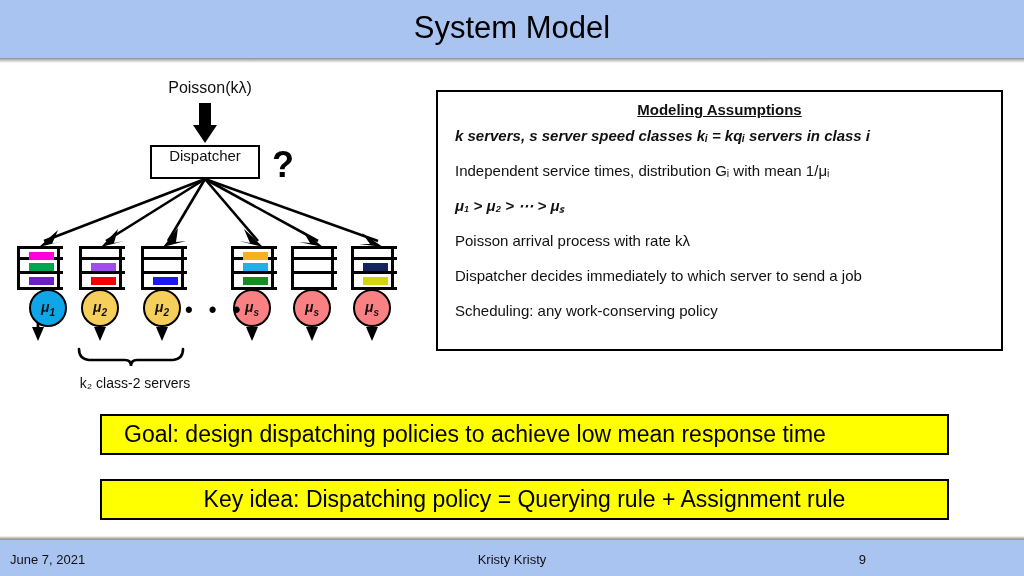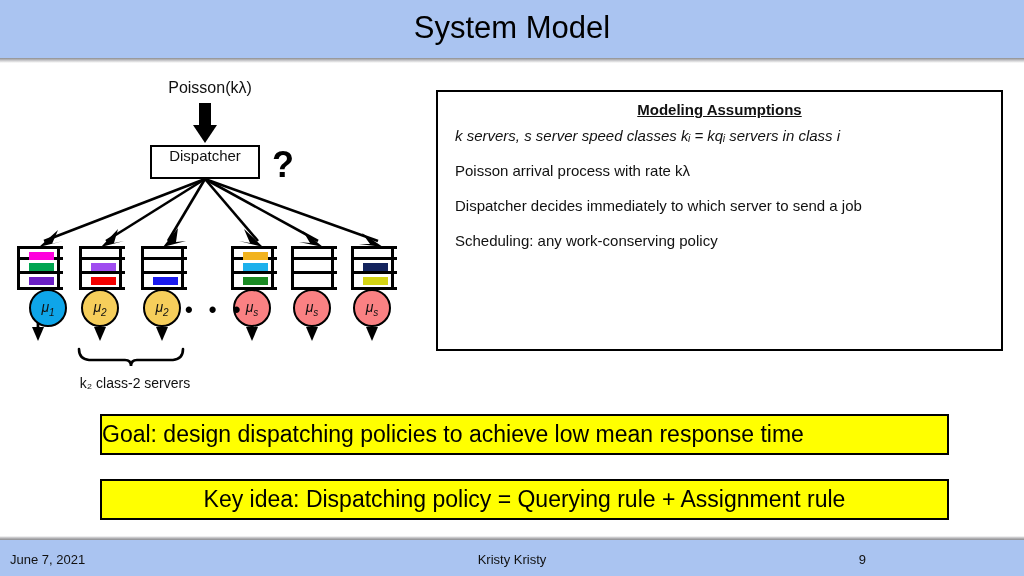--- a/index.html
+++ b/index.html
@@ -90,31 +90,31 @@
     position:absolute;left:0;top:9px;width:100%;text-align:center;
     font-size:15px;font-weight:bold;text-decoration:underline;color:#111;
   }
   .assump-list{
     position:absolute;left:17px;top:34px;width:540px;
   }
   .assump-line{
     font-size:15px;color:#111;line-height:19px;margin-bottom:16px;
     white-space:nowrap;
   }
-  .mi{font-style:italic;}
+  .mi{font-style:italic;font-weight:bold;}
   .mi sub{font-size:10px;font-style:italic;}
 
   
   .hl{
     position:absolute;background:#ffff00;border:2.5px solid #000;
     box-sizing:border-box;display:flex;align-items:center;
     color:#000;
   }
   .hl-goal{left:100px;top:414px;width:849px;height:41px;
-    justify-content:flex-start;padding-left:0;font-size:23px;}
+    justify-content:flex-start;padding-left:22px;font-size:23px;}
   .hl-key{left:100px;top:479px;width:849px;height:41px;
     justify-content:center;font-size:23px;}
 
   
   .footer-shadow{
     position:absolute;left:0;top:536px;width:1024px;height:4px;
     background:linear-gradient(to bottom,#ffffff,#b9b9bc,#8d8d90);
   }
   .footer{
     position:absolute;left:0;top:540px;width:1024px;height:36px;
@@ -275,20 +275,22 @@
 
     <div class="dots" style="left:185px;top:236px">• • •</div>
 
     <div class="brace-caption">k₂ class-2 servers</div>
   </div>
 
   <div class="assump">
     <div class="assump-title">Modeling Assumptions</div>
     <div class="assump-list">
       <div class="assump-line mi">k servers, s server speed classes kᵢ = kqᵢ servers in class i</div>
+      <div class="assump-line">Independent service times, distribution Gᵢ with mean  1/μᵢ</div>
+      <div class="assump-line mi">μ₁ &gt; μ₂ &gt; ⋯ &gt; μₛ</div>
       <div class="assump-line">Poisson arrival process with rate kλ</div>
       <div class="assump-line">Dispatcher decides immediately to which server to send a job</div>
       <div class="assump-line">Scheduling: any work-conserving policy</div>
     </div>
   </div>
 
   <div class="hl hl-goal">
     <span>Goal: design dispatching policies to achieve low mean response time</span>
   </div>
   <div class="hl hl-key">

